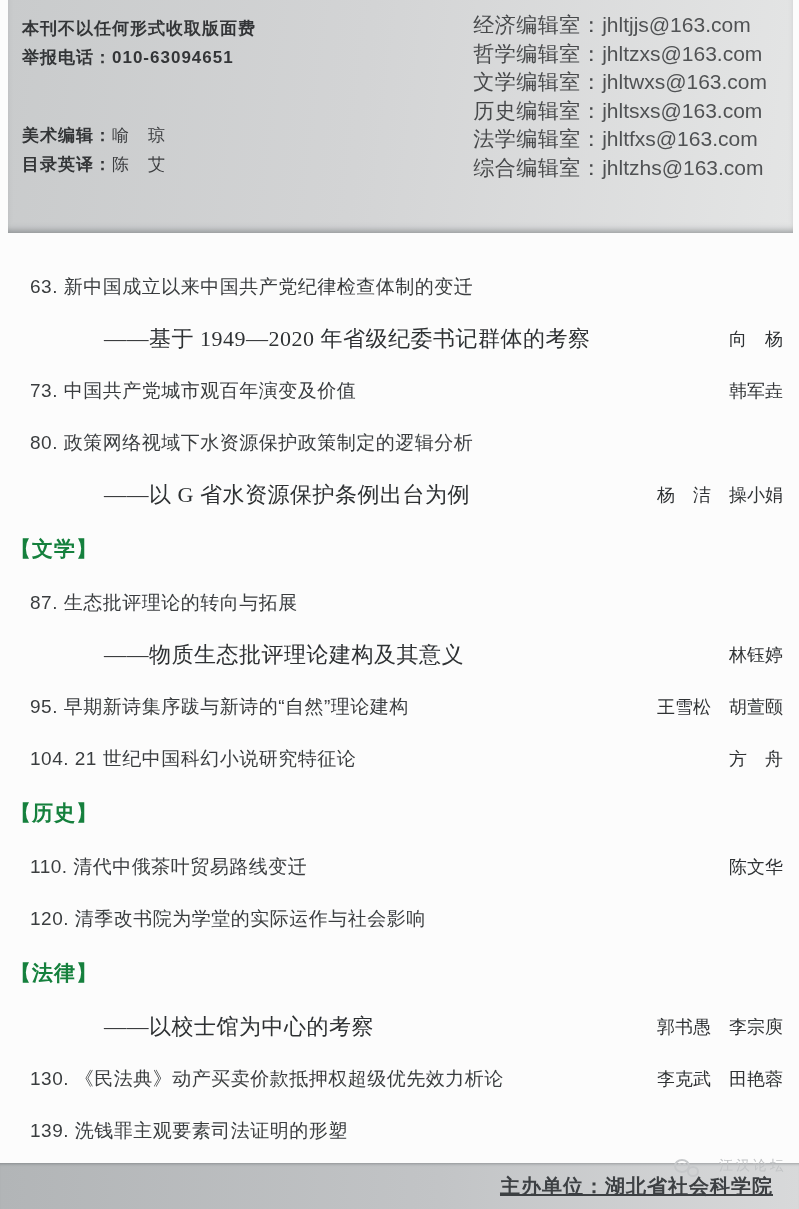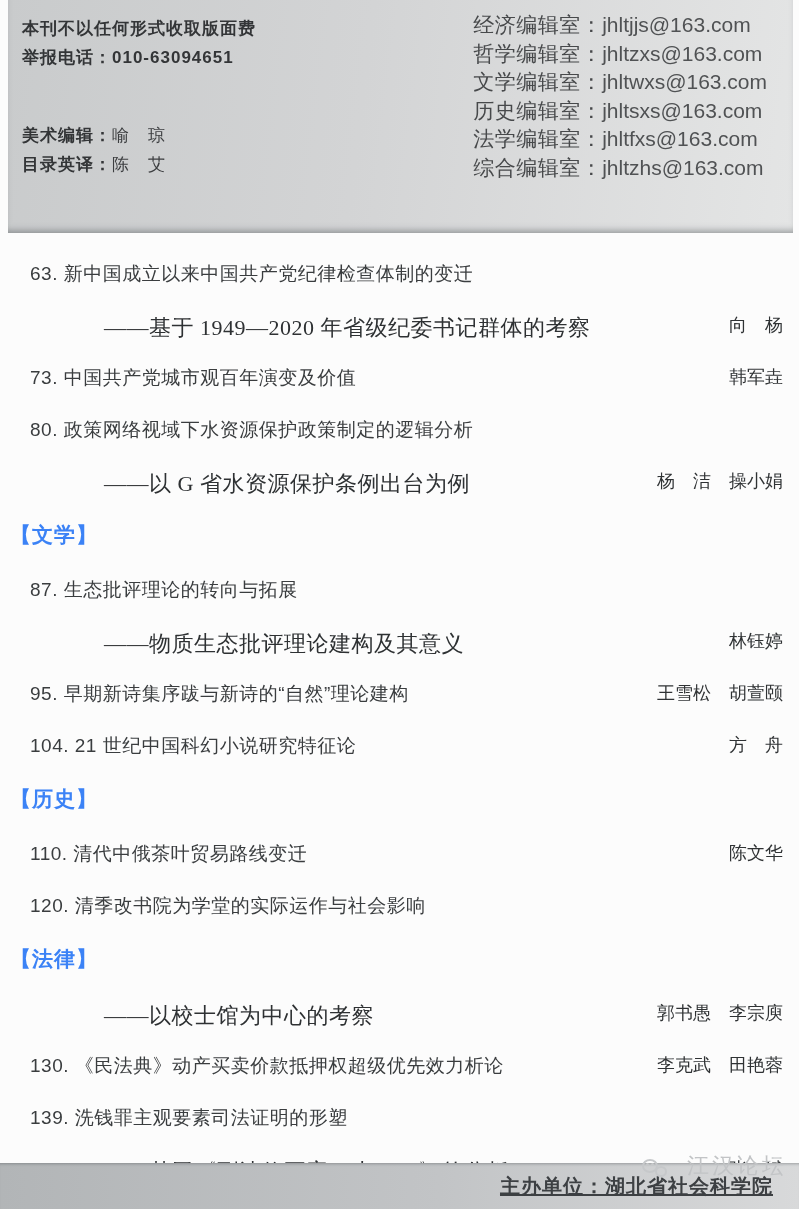--- a/index.html
+++ b/index.html
@@ -44,20 +44,21 @@
     white-space: nowrap;
     text-align: left;
   }
   .hr-label { letter-spacing: 0.5px; }
   .hr-email { color: #505254; }
 
   
   .toc { padding: 28px 14px 0 30px; }
   .row {
     display: flex;
+    align-items: center;
     height: 52px;
     white-space: nowrap;
   }
   .row .txt {
     font-size: 19px;
     color: #3a3d3f;
     letter-spacing: 0.5px;
   }
   .row .auth {
     margin-left: auto;
@@ -69,35 +70,35 @@
   .row.sub .txt {
     padding-left: 74px;
     font-family: "Liberation Serif", serif;
     font-size: 22px;
     color: #2e3133;
   }
   .row.section { height: 56px; }
   .row.section .txt {
     font-size: 21px;
     font-weight: bold;
-    color: #3b82f6;
+    color: #15803d;
     letter-spacing: 1px;
     margin-left: -20px;
   }
 
   
   .watermark {
     position: absolute;
     right: 12px;
     bottom: 28px;
     display: flex;
-    align-items: flex-end;
+    align-items: flex-start;
     gap: 15px;
     color: #c2c4c6;
-    font-size: 22px;
+    font-size: 14px;
     letter-spacing: 3px;
     z-index: 3;
   }
   .wm-logo { display: inline-block; width: 30px; height: 24px; position: relative; }
   .wm-c1, .wm-c2 {
     position: absolute;
     border: 2px solid #c6c8ca;
     border-radius: 50%;
     background: transparent;
   }

